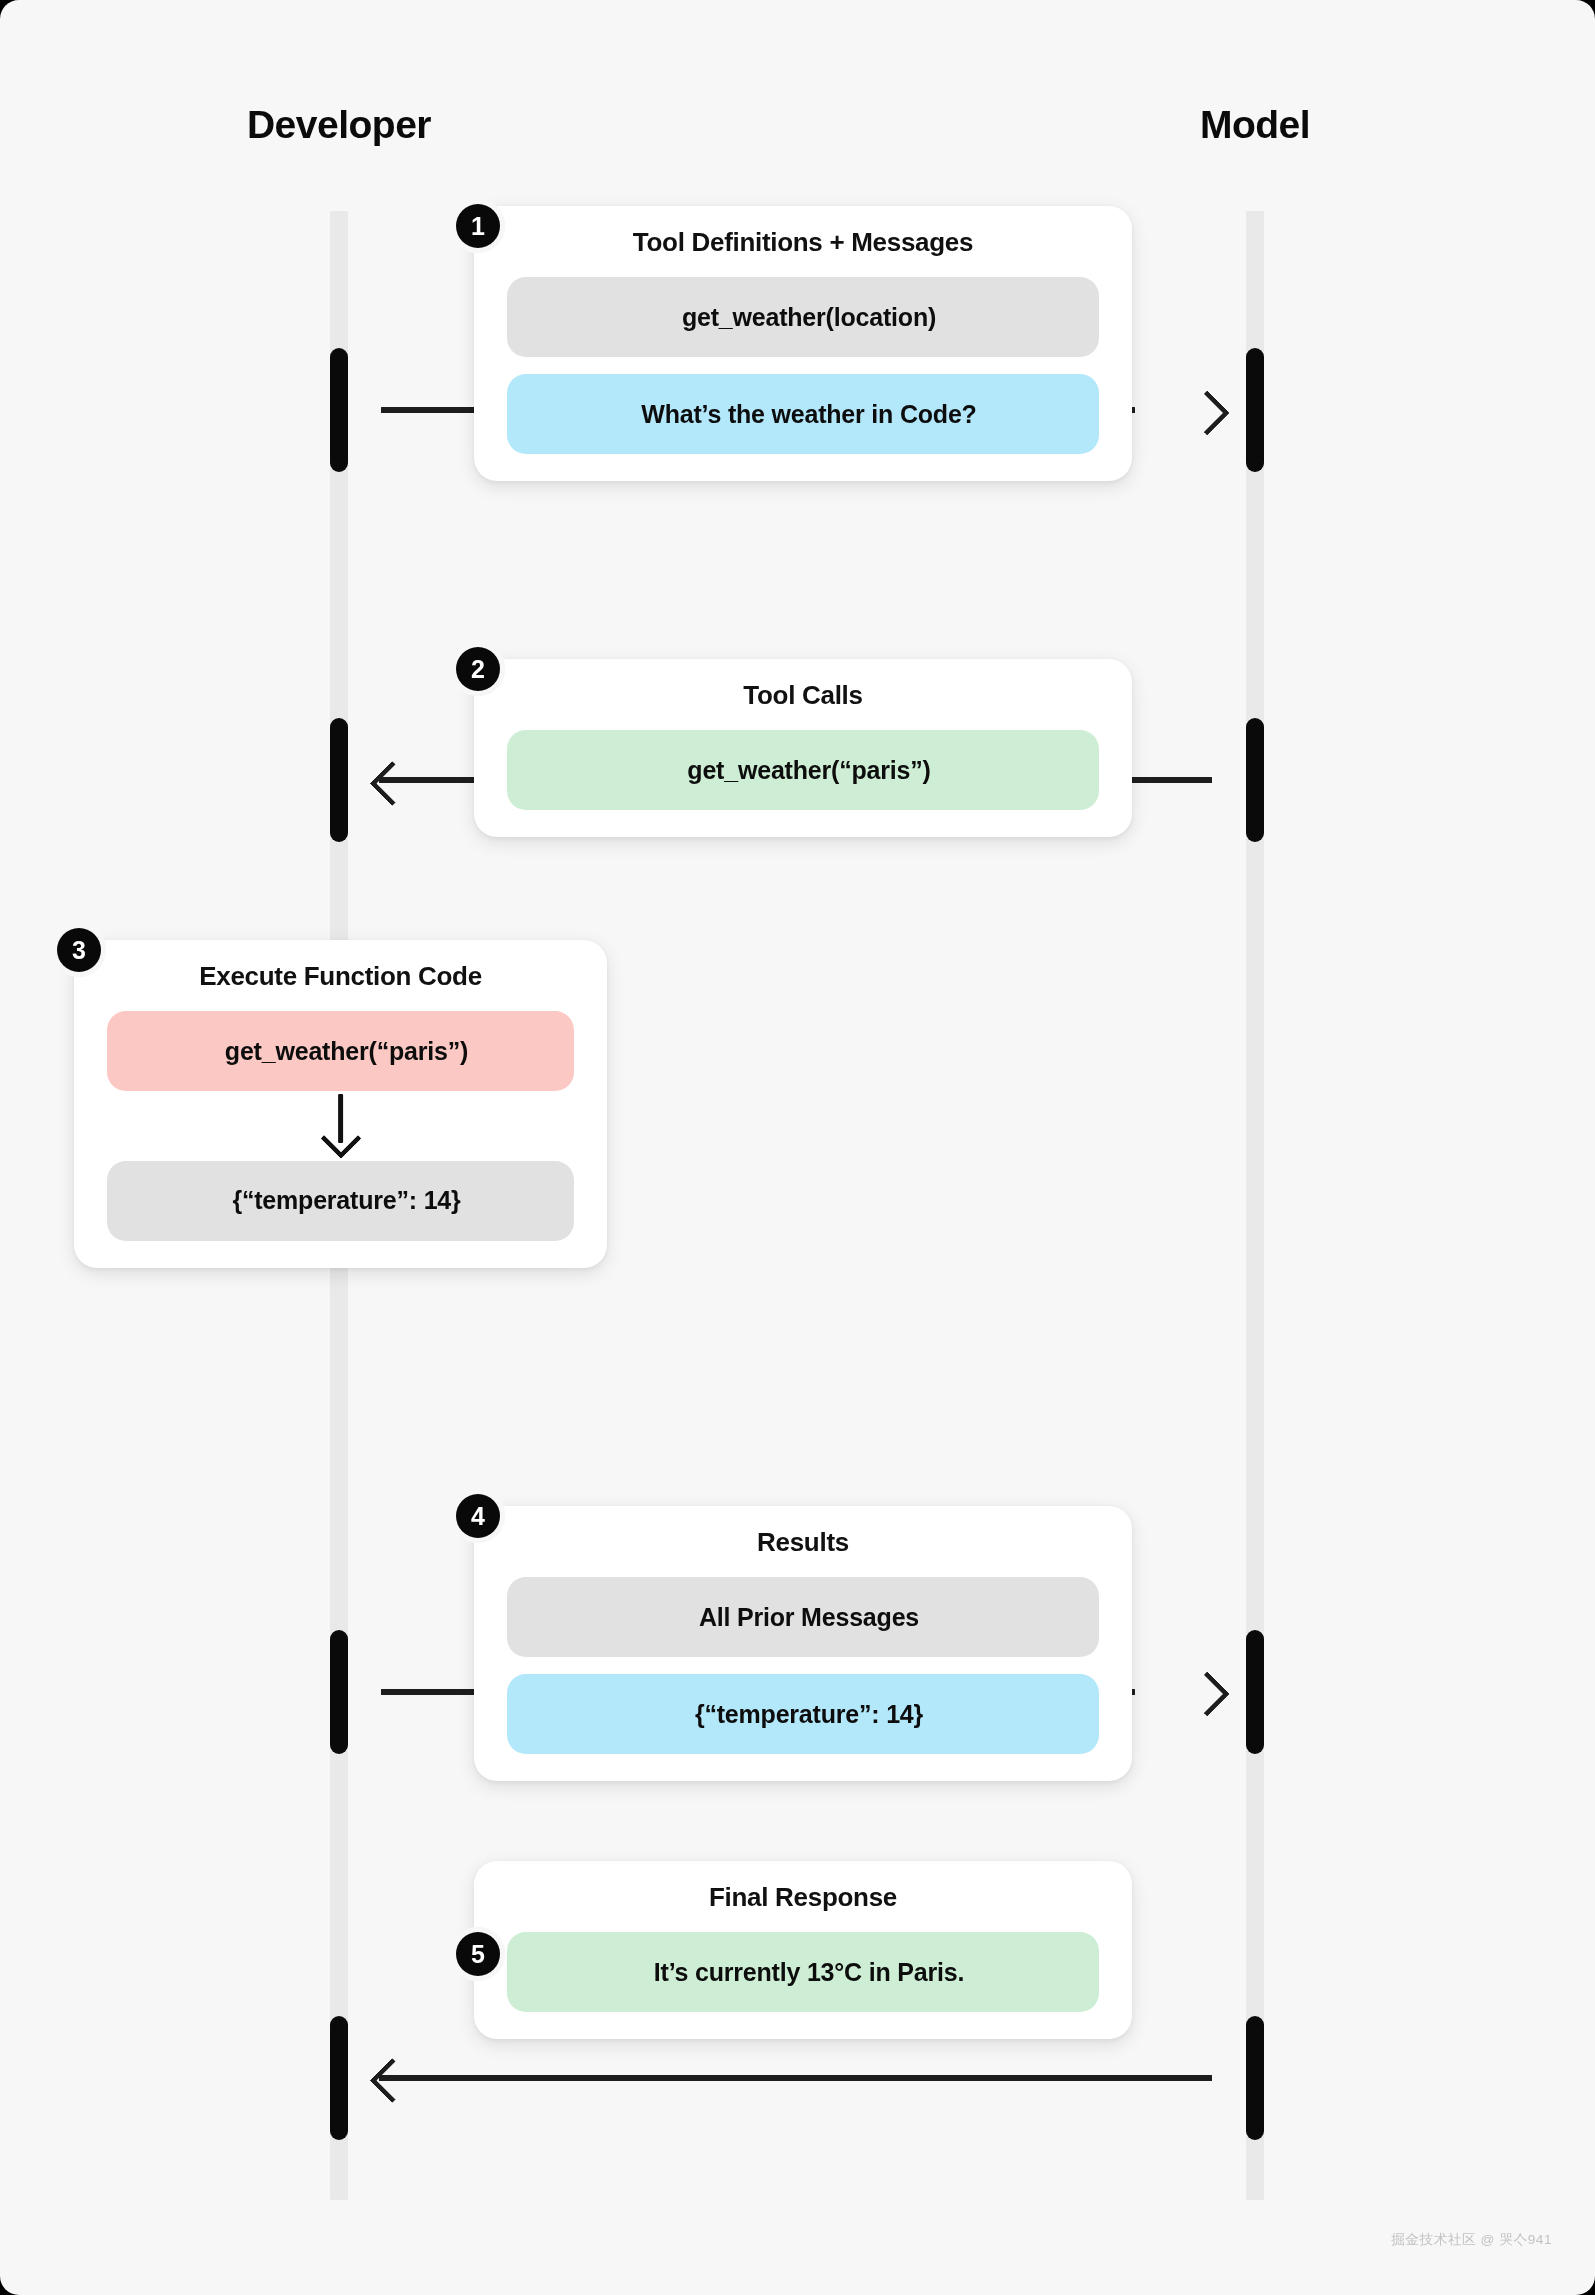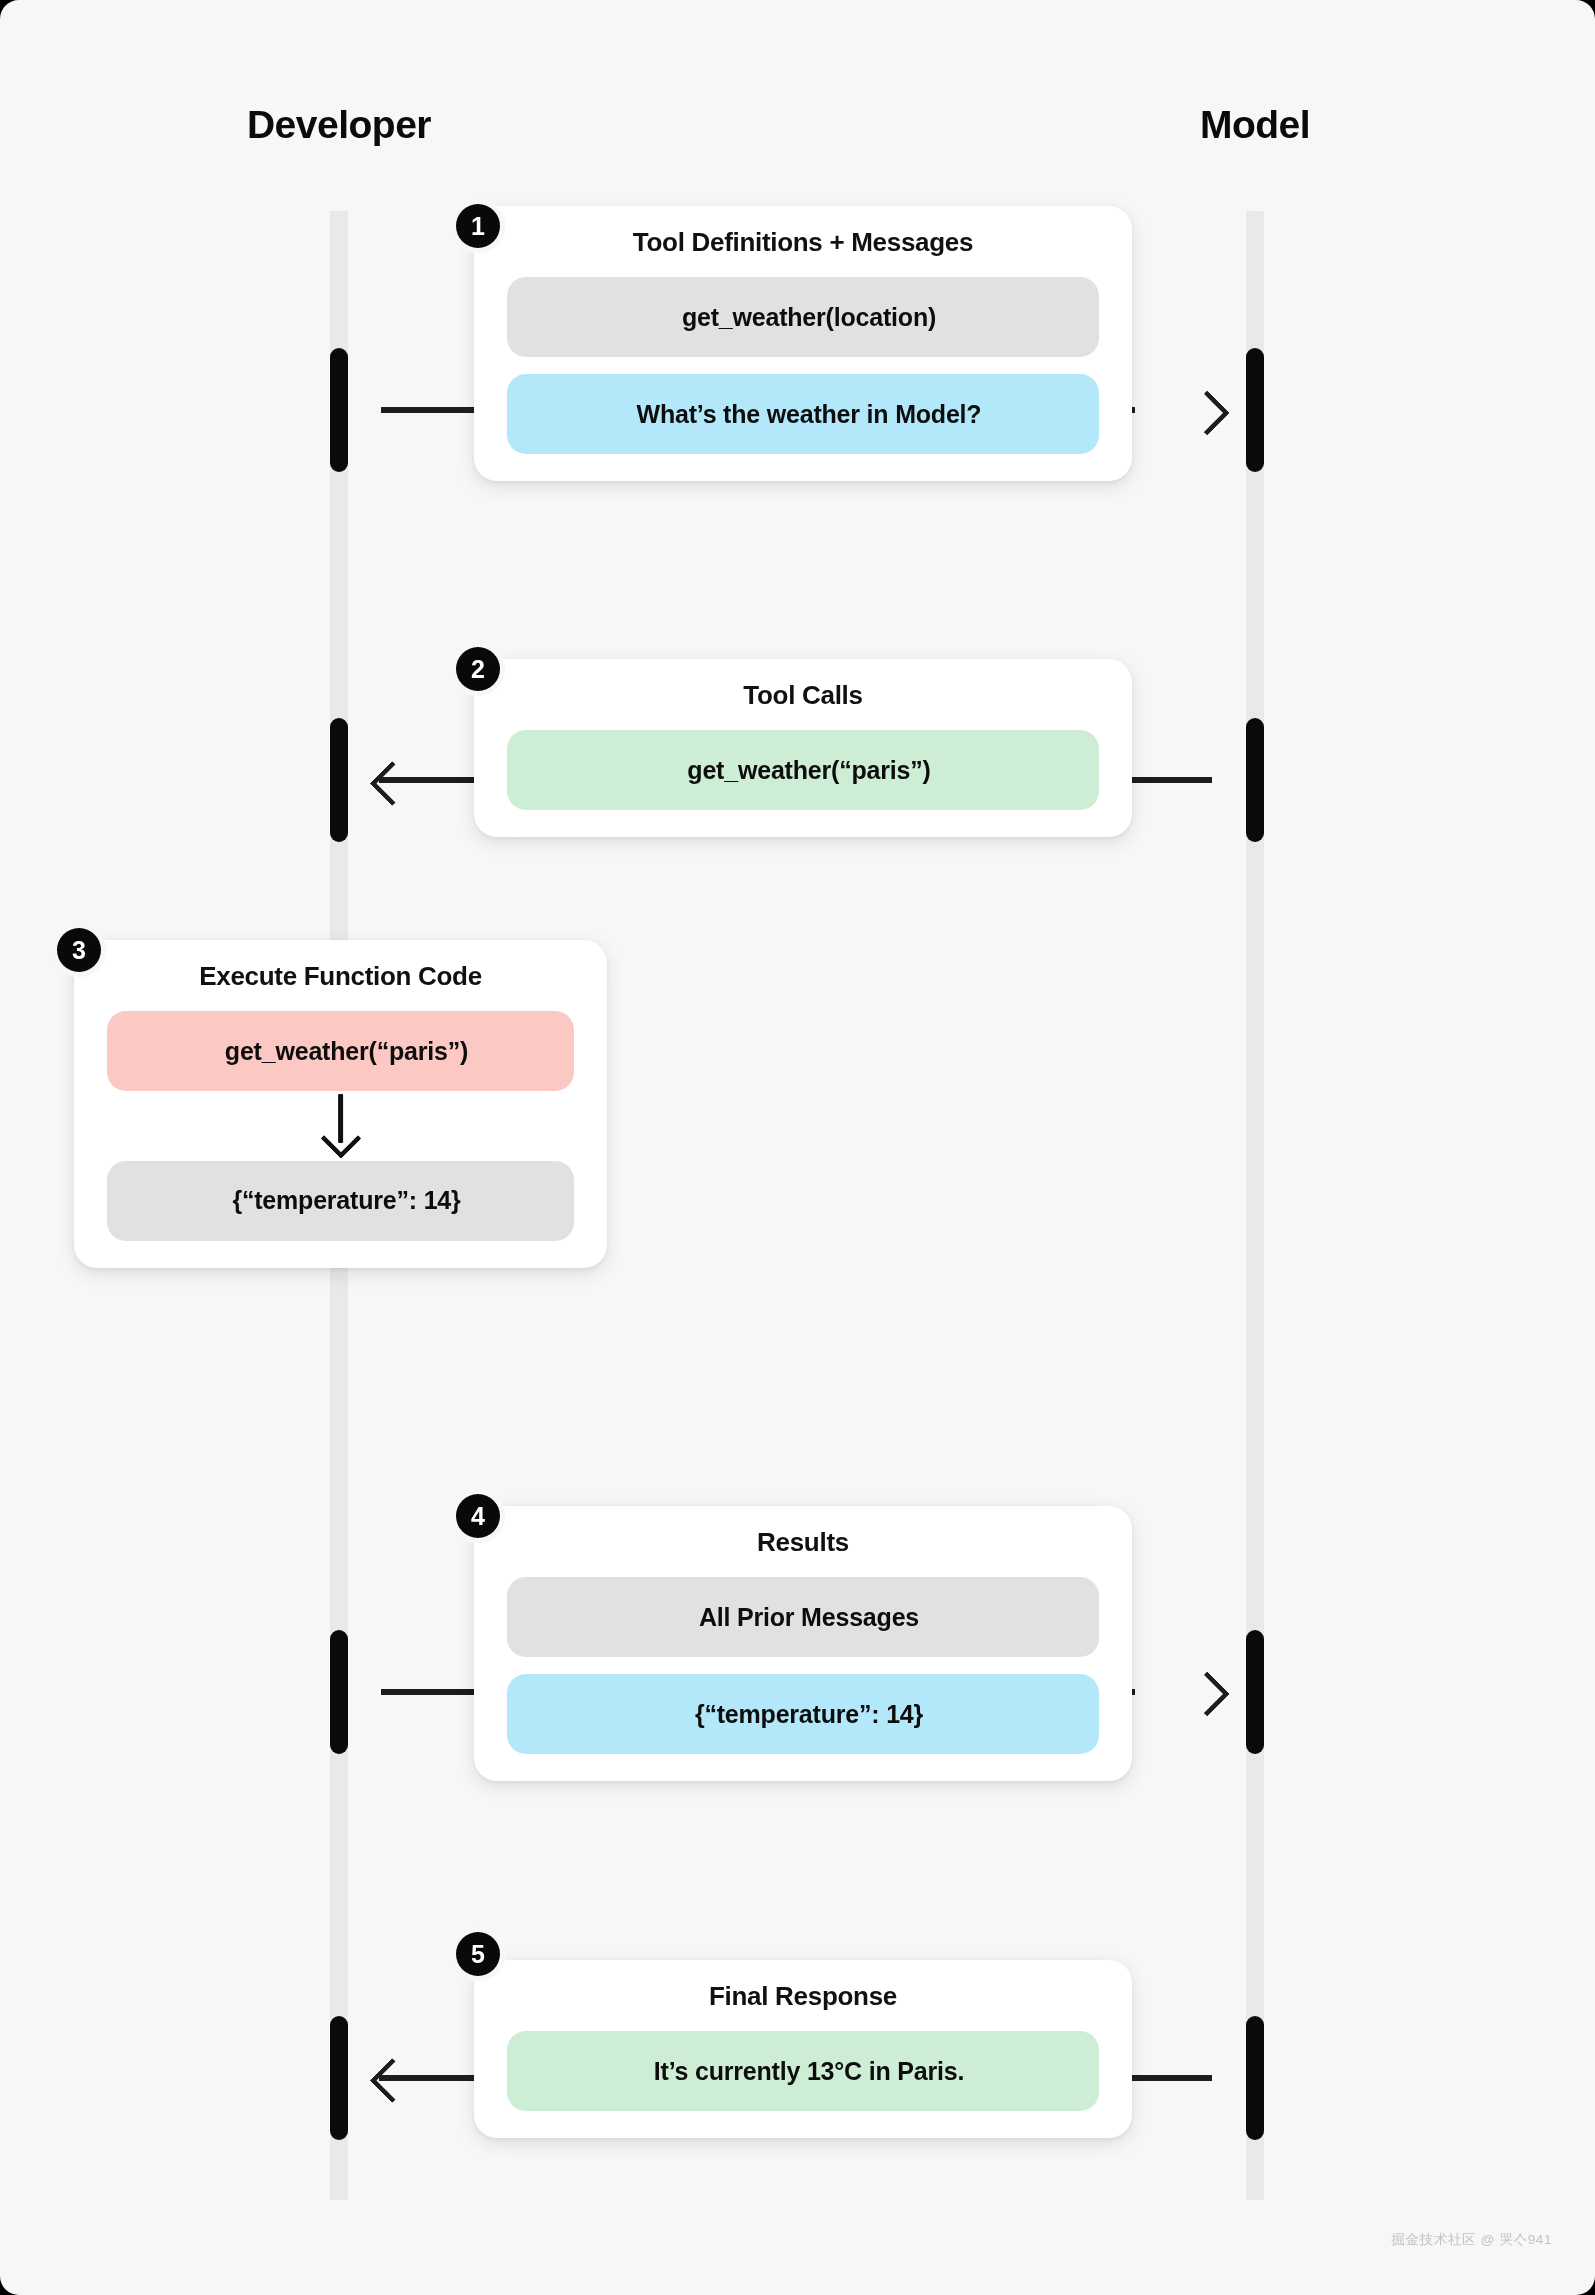--- a/index.html
+++ b/index.html
@@ -160,21 +160,21 @@
 
   <div class="activation" style="left:330px;top:348px;height:124px;"></div>
   <div class="activation" style="left:1246px;top:348px;height:124px;"></div>
   <div class="msg-line" style="left:381px;top:407px;width:754px;"></div>
   <div class="arrowhead arrow-right" style="left:1191px;top:397px;"></div>
 
   <div class="badge" style="left:456px;top:204px;">1</div>
   <div class="card" style="left:474px;top:206px;width:658px;">
     <div class="card-title">Tool Definitions + Messages</div>
     <div class="pill pill-grey">get_weather(location)</div>
-    <div class="pill pill-blue">What’s the weather in Model?</div>
+    <div class="pill pill-blue">What’s the weather in Code?</div>
   </div>
 
   <div class="activation" style="left:330px;top:718px;height:124px;"></div>
   <div class="activation" style="left:1246px;top:718px;height:124px;"></div>
   <div class="msg-line" style="left:379px;top:777px;width:833px;"></div>
   <div class="arrowhead arrow-left" style="left:376px;top:767px;"></div>
 
   <div class="badge" style="left:456px;top:647px;">2</div>
   <div class="card" style="left:474px;top:659px;width:658px;">
     <div class="card-title">Tool Calls</div>
@@ -203,21 +203,21 @@
     <div class="pill pill-grey">All Prior Messages</div>
     <div class="pill pill-blue">{“temperature”: 14}</div>
   </div>
 
   <div class="activation" style="left:330px;top:2016px;height:124px;"></div>
   <div class="activation" style="left:1246px;top:2016px;height:124px;"></div>
   <div class="msg-line" style="left:379px;top:2075px;width:833px;"></div>
   <div class="arrowhead arrow-left" style="left:376px;top:2064px;"></div>
 
   <div class="badge" style="left:456px;top:1932px;">5</div>
-  <div class="card" style="left:474px;top:1960px;width:658px;">
+  <div class="card" style="left:474px;top:1861px;width:658px;">
     <div class="card-title">Final Response</div>
     <div class="pill pill-green">It’s currently 13°C in Paris.</div>
   </div>
 
   <div id="watermark">掘金技术社区 @ 哭亽941</div>
 
 </div>
 
 
 </body></html>

